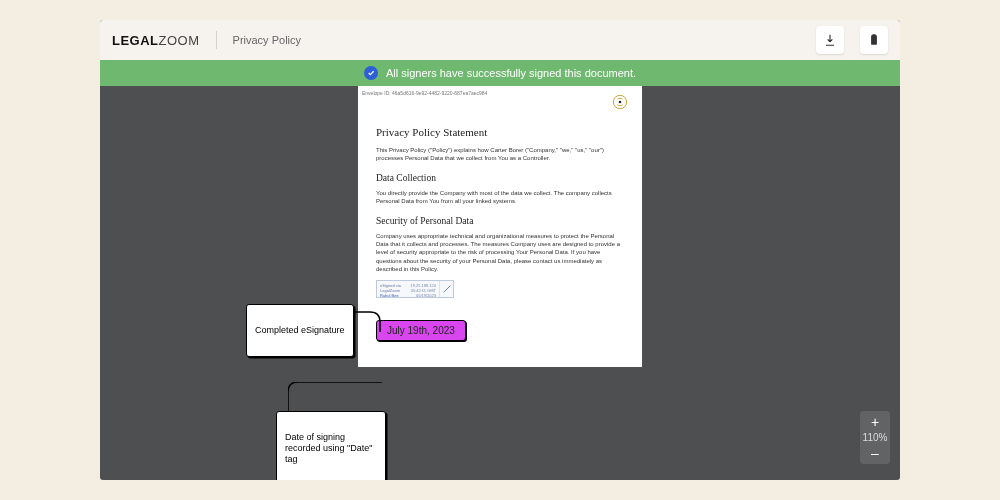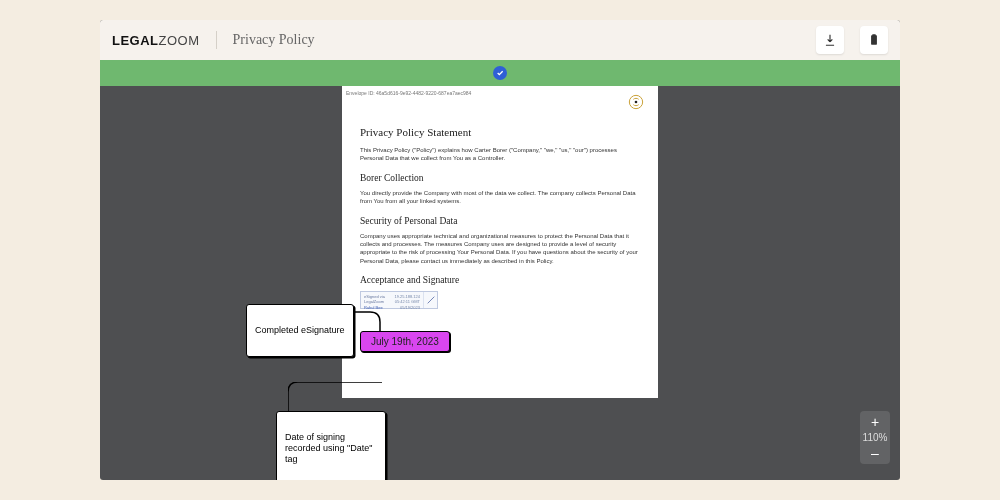--- a/index.html
+++ b/index.html
@@ -4,31 +4,31 @@
 <style>
   * { box-sizing: border-box; margin: 0; padding: 0; }
   html, body { width: 1000px; height: 500px; overflow: hidden; font-family: Arial, Helvetica, sans-serif; }
   body { background: #f4ede1; padding: 20px 100px; }
   .window { width: 800px; height: 460px; background: #4e4f51; border-radius: 3px; overflow: hidden; display: flex; flex-direction: column; position: relative; }
   .header { height: 40px; background: #f6f2ed; display: flex; align-items: center; padding: 0 12px; gap: 10px; }
   .logo { font-weight: 700; font-size: 13px; letter-spacing: .5px; color: #111; }
   .logo .z1 { color: #111; }
   .logo .z2 { color: #444; font-weight: 400; }
   .vline { width: 1px; height: 18px; background: #d5d0c8; margin: 0 6px; }
-  .header-title { font-size: 14px; color: #666; font-family: Liberation Serif, serif; }
+  .header-title { font-size: 11px; color: #666; }
   .header-spacer { flex: 1; }
   .icon-btn { width: 28px; height: 28px; background: #fff; border-radius: 4px; display: flex; align-items: center; justify-content: center; margin-left: 6px; cursor: pointer; box-shadow: 0 1px 2px rgba(0,0,0,.1); }
   .icon-btn svg { width: 14px; height: 14px; }
   .banner { height: 26px; background: #6fb86f; display: flex; align-items: center; justify-content: center; gap: 8px; }
   .banner-check { width: 14px; height: 14px; border-radius: 50%; background: #2f5fd6; display: flex; align-items: center; justify-content: center; }
   .banner-check svg { width: 8px; height: 8px; }
   .banner-text { color: #fff; font-size: 11px; }
   .viewport { flex: 1; position: relative; overflow: hidden; }
   .page-wrap { position: absolute; left: 50%; transform: translateX(-50%); top: 0; }
-  .page { width: 316px; background: #fff; padding: 18px 18px 46px 18px; font-family: Georgia, 'Times New Roman', serif; color: #222; position: relative; }
+  .page { width: 284px; background: #fff; padding: 18px 18px 26px 18px; font-family: Georgia, 'Times New Roman', serif; color: #222; position: relative; }
   .envelope { position: absolute; top: 4px; left: 4px; font-size: 5px; color: #777; font-family: Arial, sans-serif; }
   .doc-logo { position: absolute; top: 8px; right: 14px; width: 16px; height: 16px; }
   .page h1 { font-size: 11px; font-weight: 400; margin-top: 22px; margin-bottom: 8px; }
   .page p { font-size: 6px; line-height: 1.4; color: #333; margin-bottom: 6px; font-family: Arial, sans-serif; }
   .page h2 { font-size: 9.5px; font-weight: 400; margin-top: 10px; margin-bottom: 6px; }
   .sig-block { width: 78px; height: 18px; border: 1px solid #bfc9e0; background: #f6f8fc; display: flex; align-items: stretch; font-family: Arial, sans-serif; position: relative; }
   .sig-left { flex: 1; padding: 2px 3px; font-size: 4px; color: #6a7aa0; line-height: 1.3; }
   .sig-right { width: 14px; display: flex; align-items: center; justify-content: center; border-left: 1px solid #dbe2f0; }
   .sig-right svg { width: 10px; height: 10px; }
   .date-block { margin-top: 22px; border: 1.5px solid #000; border-radius: 3px; padding: 4px 10px; display: inline-block; font-size: 10px; font-family: Arial, sans-serif; background: #d946ef; box-shadow: 1px 1px 0 #000; }
@@ -64,40 +64,40 @@
         </svg>
     </div>
   </div>
 
   <div class="banner">
     <div class="banner-check">
       <svg viewBox="0 0 24 24" fill="none" stroke="#fff" stroke-width="4">
           <path d="M5 12l5 5L20 7"></path>
         </svg>
     </div>
+    <div class="banner-text">All signers have successfully signed this document.</div>
   </div>
 
   <div class="viewport">
     <div class="page-wrap">
       <div class="page">
         <div class="envelope">Envelope ID: 46a5d616-9e92-4482-9220-687ea7aec984</div>
         <div class="doc-logo">
           <svg viewBox="0 0 24 24">
               <circle cx="12" cy="12" r="10" fill="none" stroke="#caa23a" stroke-width="1.5"></circle>
               <path d="M8 8 C10 6,14 6,16 8 M8 16 C10 18,14 18,16 16" stroke="#caa23a" stroke-width="1.5" fill="none"></path>
               <circle cx="12" cy="12" r="2" fill="#222"></circle>
             </svg>
         </div>
         <h1>Privacy Policy Statement</h1>
         <p>This Privacy Policy ("Policy") explains how Carter Borer ("Company," "we," "us," "our") processes Personal Data that we collect from You as a Controller.</p>
-        <h2>Borer Collection</h2>
+        <h2>Data Collection</h2>
         <p>You directly provide the Company with most of the data we collect. The company collects Personal Data from You from all your linked systems.</p>
         <h2>Security of Personal Data</h2>
         <p>Company uses appropriate technical and organizational measures to protect the Personal Data that it collects and processes. The measures Company uses are designed to provide a level of security appropriate to the risk of processing Your Personal Data. If you have questions about the security of your Personal Data, please contact us immediately as described in this Policy.</p>
-        <h2>Acceptance and Signature</h2>
         <div class="sig-block">
           <div class="sig-left">
             <div>eSigned via LegalZoom</div>
             <div style="color:#3b5bb0">Rahul Bee</div>
           </div>
           <div style="font-size:4px;color:#7788aa;padding:2px 3px;text-align:right;line-height:1.3">
             <div>19.25.188.124</div>
             <div>05:42:11 GMT</div>
             <div>05/19/2023</div>
           </div>

